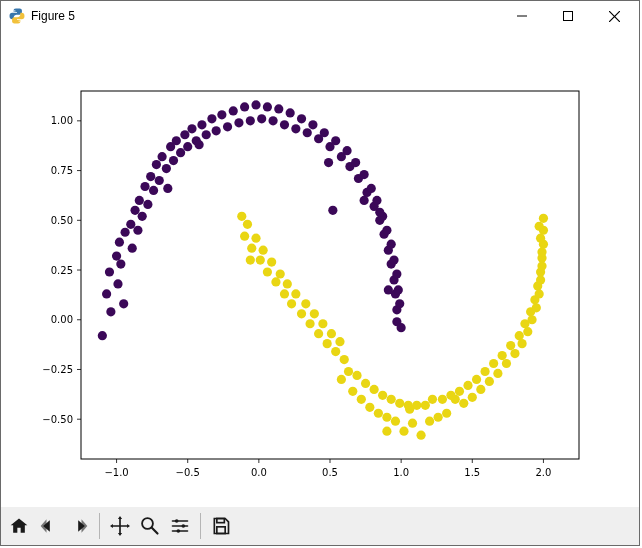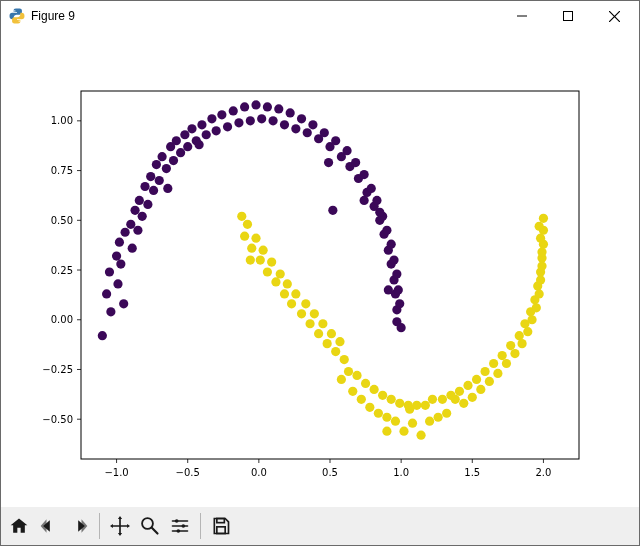--- a/index.html
+++ b/index.html
@@ -92,21 +92,21 @@
 
 <div class="window">
 
   <div class="titlebar">
     <span class="app-icon">
       <svg width="16" height="16" viewBox="0 0 16 16">
         <path d="M7 0.5c-2 0-2.3 1-2.3 1.9V4H8v0.7H3.2C1.6 4.7 0.5 5.6 0.5 8s1.1 3.3 2.7 3.3H4.7V9.4c0-1.8 1.5-2.6 2.9-2.6h3c1.3 0 2.3-1 2.3-2.2V2.4c0-1-.9-1.9-2.3-1.9H7zM5.8 2.2c.4 0 .7.3.7.7s-.3.7-.7.7-.7-.3-.7-.7.3-.7.7-.7z" fill="#3876ac"></path>
         <path d="M9 15.5c2 0 2.3-1 2.3-1.9V12H8v-0.7h4.8c1.6 0 2.7-.9 2.7-3.3S14.4 4.7 12.8 4.7H11.3v1.9c0 1.8-1.5 2.6-2.9 2.6h-3c-1.3 0-2.3 1-2.3 2.2v2.2c0 1 .9 1.9 2.3 1.9H9zM10.2 13.8c-.4 0-.7-.3-.7-.7s.3-.7.7-.7.7.3.7.7-.3.7-.7.7z" fill="#f2c13b"></path>
       </svg>
     </span>
-    <span class="title">Figure 9</span>
+    <span class="title">Figure 5</span>
     <span class="spacer"></span>
     <span class="win-btn">
       <svg width="10" height="10" viewBox="0 0 10 10">
           <path d="M0 5 H10" stroke="#000" stroke-width="1"></path>
         </svg>
     </span>
     <span class="win-btn">
       <svg width="10" height="10" viewBox="0 0 10 10">
           <rect x="0.5" y="0.5" width="9" height="9" fill="none" stroke="#000" stroke-width="1"></rect>
         </svg>

